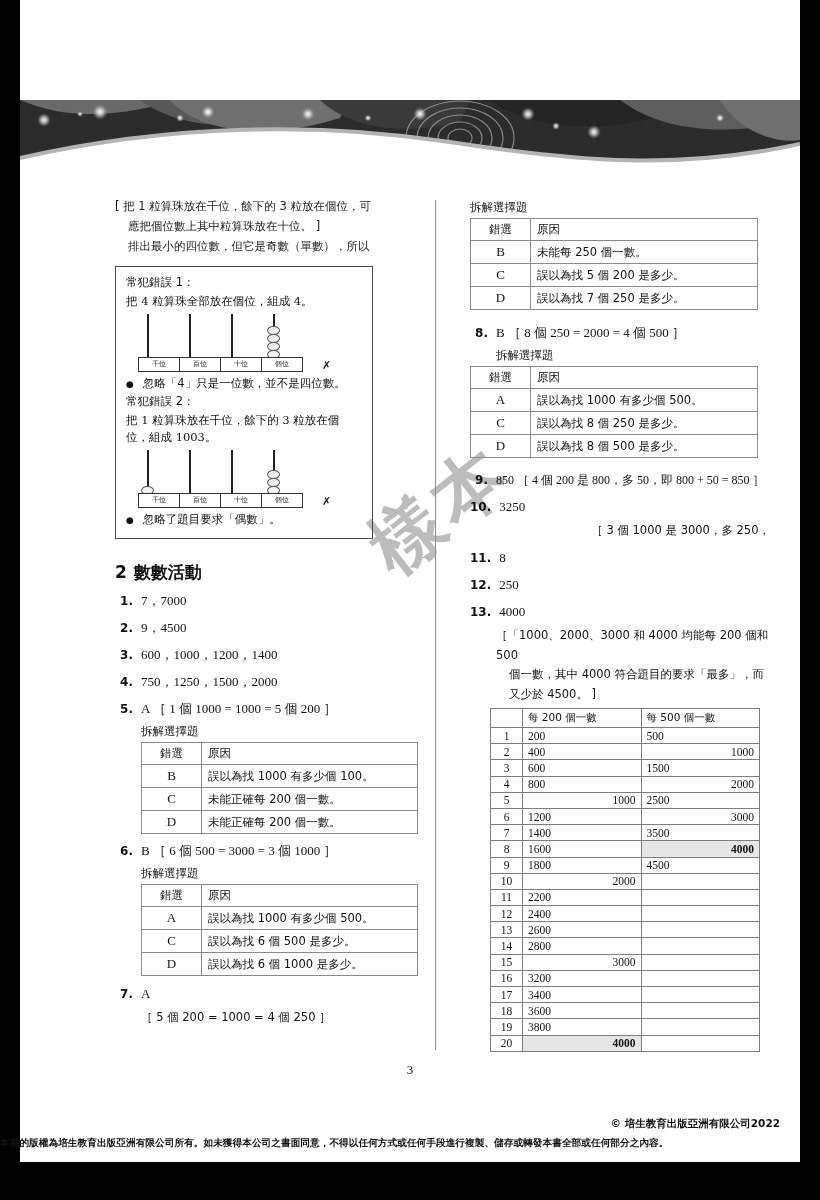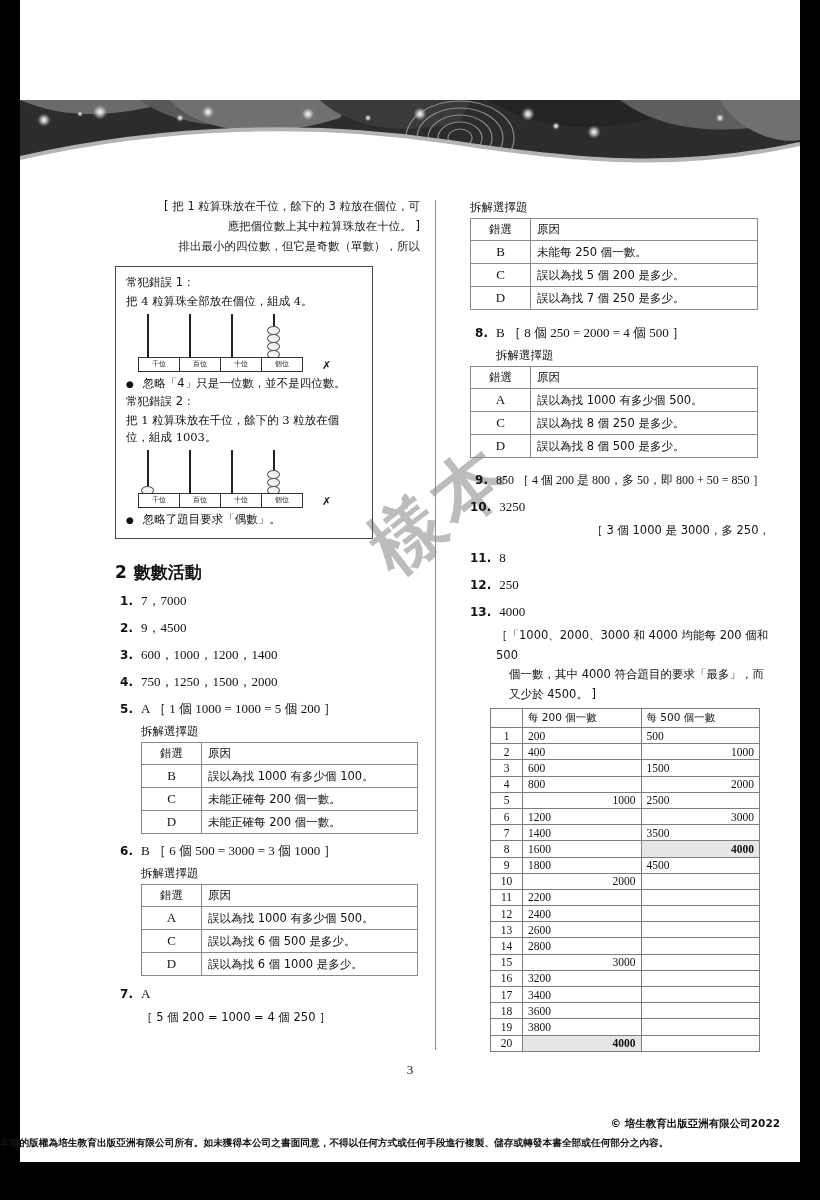--- a/index.html
+++ b/index.html
@@ -34,21 +34,21 @@
 
   
   .col-divider { position:absolute; left:415px; top:200px; width:1px; height:850px; background:#8d8d8d; }
   .colL { position:absolute; left:95px; top:196px; width:305px; }
   .colR { position:absolute; left:450px; top:200px; width:300px; }
   .bracket-note {
     font-size:11.5px; line-height:20px; color:#1a1a1a;
     font-family:"DejaVu Sans", sans-serif;
     text-indent:0;
   }
-  .bracket-note .ln { display:block;text-align:right; }
+  .bracket-note .ln { display:block; }
   .bracket-note .ind { padding-left:13px; }
 
   
   .mistake-box {
     border:1px solid #4a4a4a; padding:8px 10px 8px 10px; margin-top:10px;
     width: 258px;
   }
   .mb-title { font-size:11.5px; font-family:"DejaVu Sans", sans-serif; color:#111; margin-bottom:3px;}
   .mb-text { font-size:11.5px; font-family:"DejaVu Serif", serif; color:#111; line-height:17px; }
   .mb-bullet { font-size:11.5px; font-family:"DejaVu Sans", sans-serif; color:#111; margin:4px 0 2px 0; display:flex; gap:9px;}

